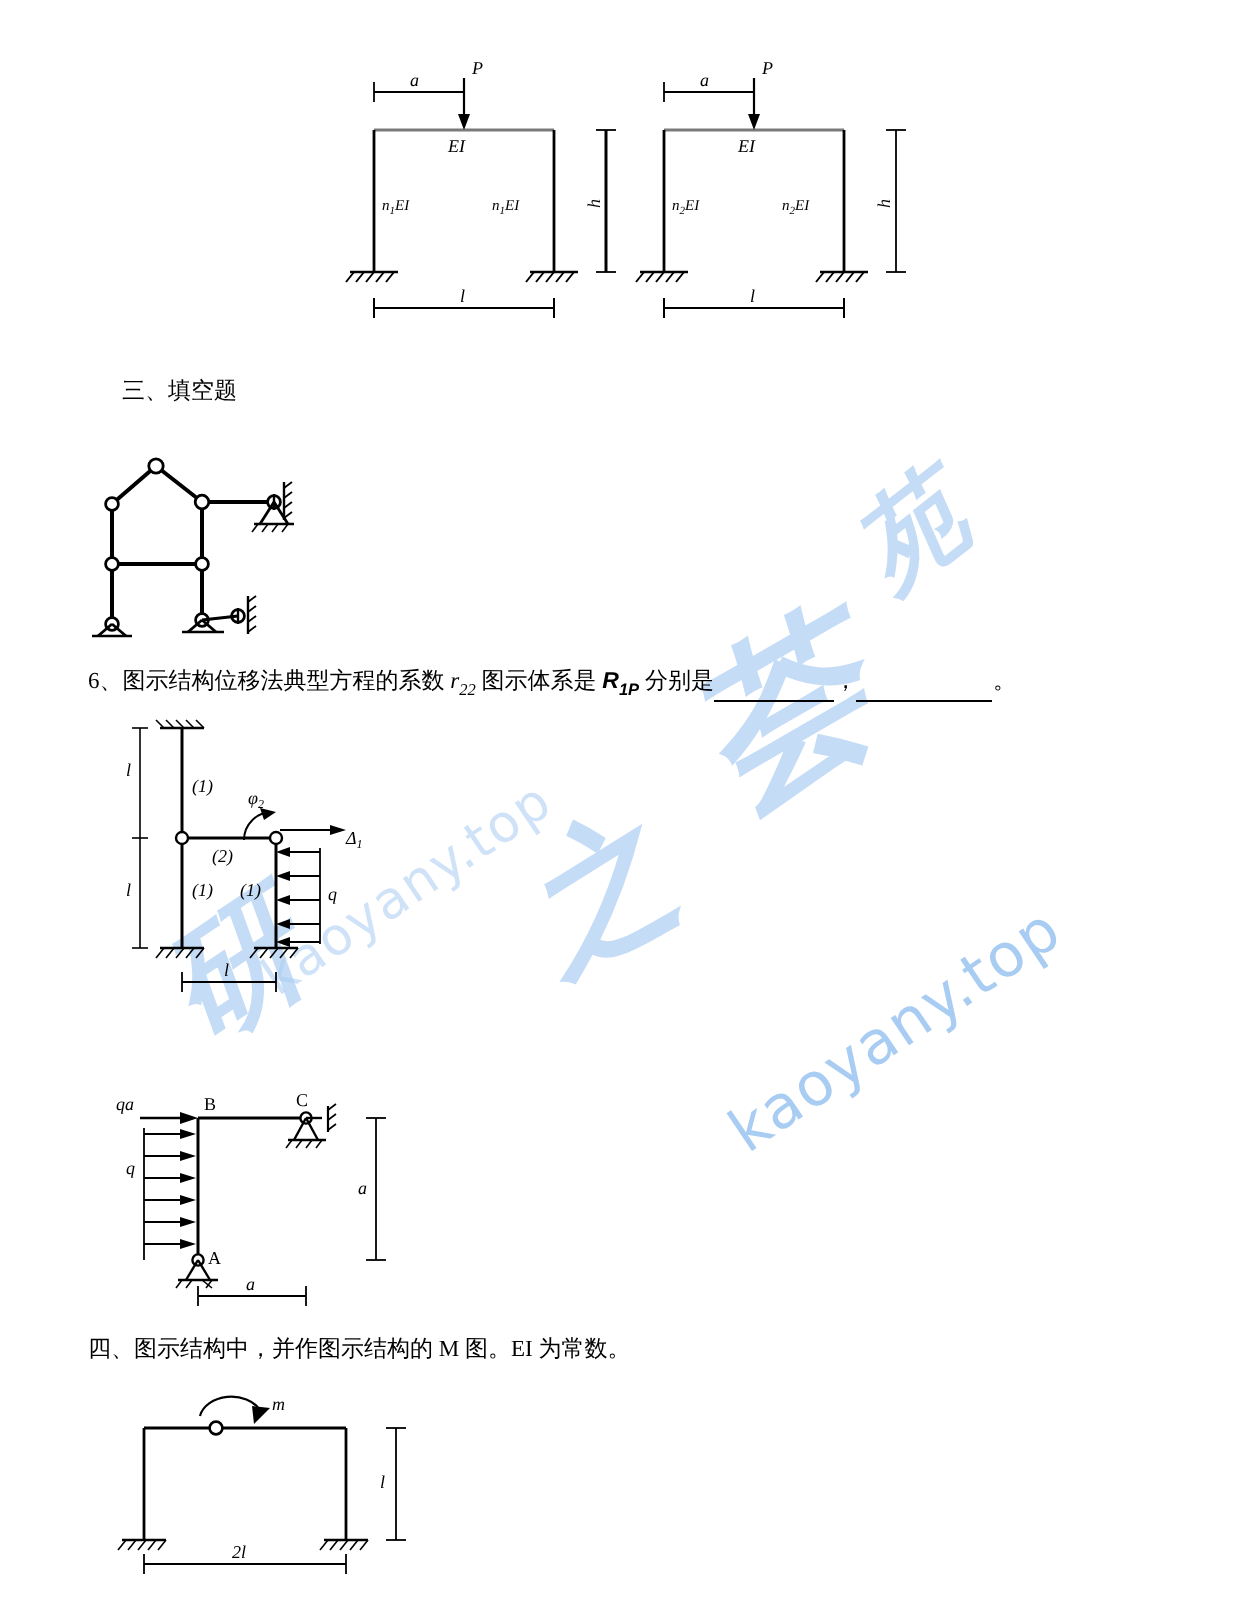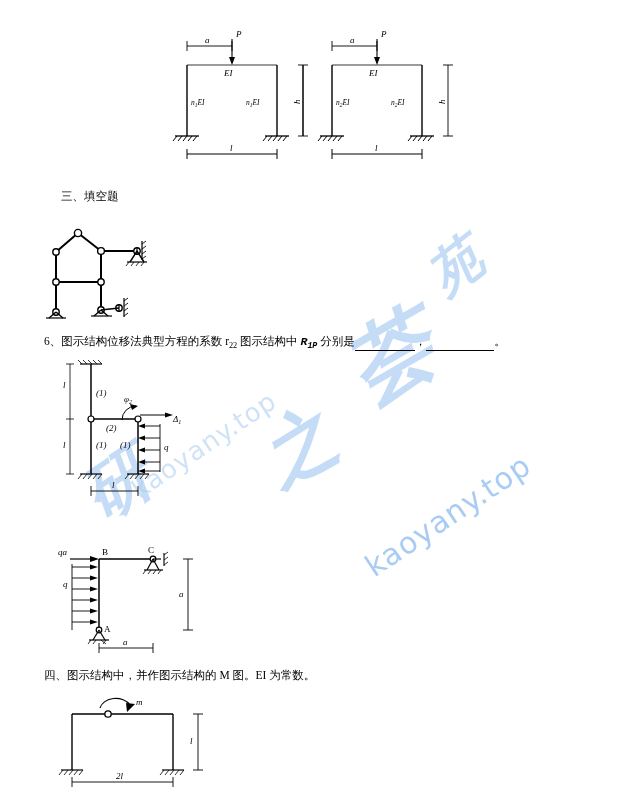--- a/index.html
+++ b/index.html
@@ -63,22 +63,22 @@
     font-size: 11.5px;
     line-height: 1.35;
     white-space: nowrap;
     font-family: "Liberation Serif", "DejaVu Serif", serif;
   }
   .blank {
     display: inline-block;
     border-bottom: 1px solid #000;
     vertical-align: baseline;
   }
-  .mi { font-family: "Liberation Serif", serif; }
-  .mb { font-style: italic; font-weight: 700; font-family: Liberation Mono, monospace; }
+  .mi { font-style: italic; font-family: "Liberation Serif", serif; }
+  .mb { font-style: italic; font-weight: 700; font-family: Liberation Sans, sans-serif; }
   sub { font-size: 72%; }
 
   
   .fig { position: absolute; z-index: 2; }
   svg { display: block; overflow: visible; }
   .lbl {
     font-family: "Liberation Serif", "DejaVu Serif", serif;
     font-style: italic;
     font-size: 9px;
     fill: #000;
@@ -193,21 +193,21 @@
       </g>
     </svg>
   </div>
 
   <div class="content">
 
     <div class="txt" style="left:44px; top:189px;margin-left:17px;">三、填空题</div>
 
 
     <div class="txt" style="left:44px; top:334px;">
-      <span>6、图示结构位移法典型方程的系数 </span><span class="mi"><span>r</span><sub>22</sub></span><span> 图示结构中 </span><span class="mb"><span>R</span><sub>1P</sub></span><span> 分别是</span><span class="blank" style="width:60px;">&nbsp;</span><span>，</span><span class="blank" style="width:68px;">&nbsp;</span><span>。</span>
+      <span>6、图示结构位移法典型方程的系数 </span><span class="mi"><span>r</span><sub>22</sub></span><span> 图示体系是 </span><span class="mb"><span>R</span><sub>1P</sub></span><span> 分别是</span><span class="blank" style="width:60px;">&nbsp;</span><span>，</span><span class="blank" style="width:68px;">&nbsp;</span><span>。</span>
     </div>
 
 
     <div class="txt" style="left:44px; top:668px;">四、图示结构中，并作图示结构的 M 图。EI 为常数。</div>
   </div>
 
   <div class="fig" style="left:34px; top:226px;">
     <svg width="140" height="92" viewBox="0 0 140 92">
       <g stroke="#000" stroke-width="2" fill="none">
 

